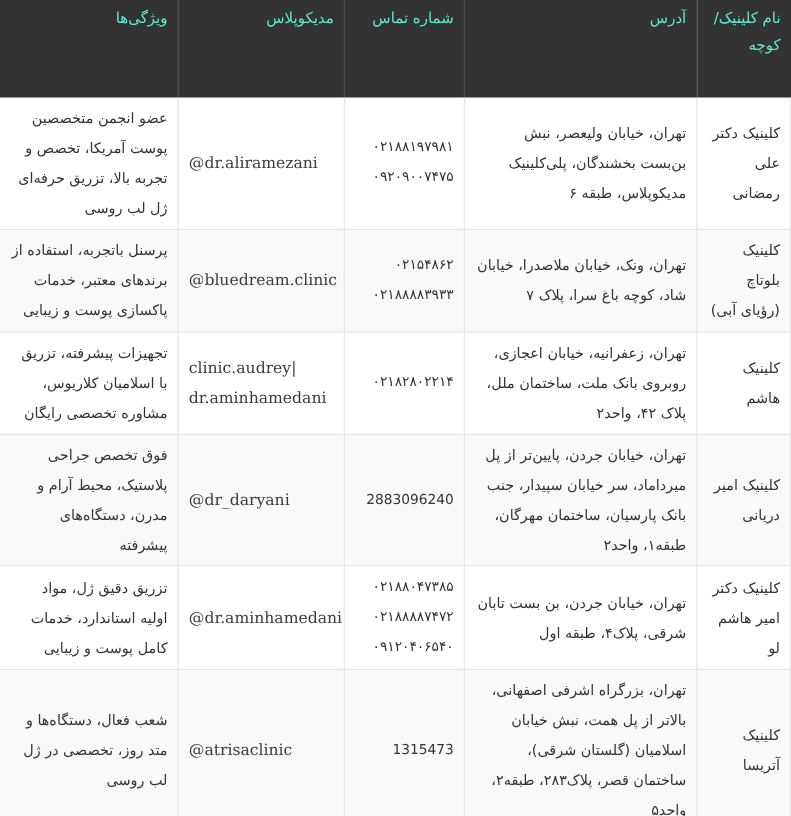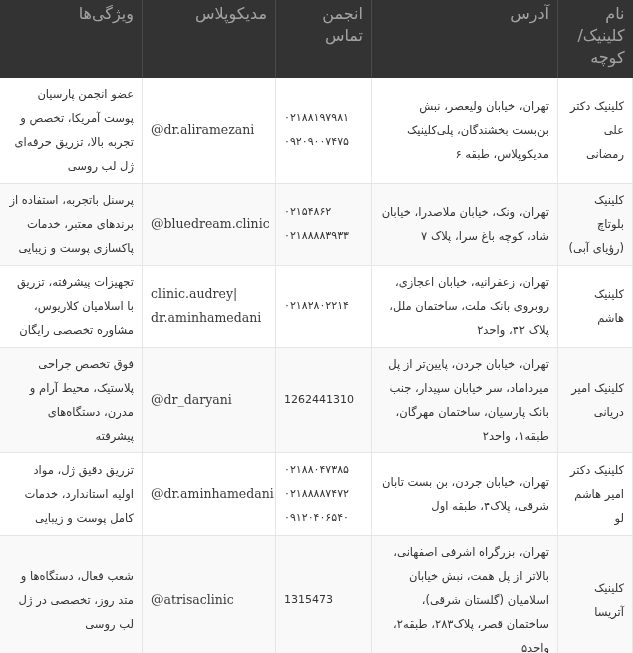--- a/index.html
+++ b/index.html
@@ -15,42 +15,42 @@
     width: 633px;
     position: absolute; top: 0; right: 0;
   }
   col.c-name { width: 75px; }
   col.c-addr { width: 186px; }
   col.c-phone { width: 96px; }
   col.c-insta { width: 133px; }
   col.c-feat { width: 143px; }
   thead tr { background: #333333; height: 78px; }
   th {
-    color: #a3a3a3;
+    color: #5eead4;
     font-weight: normal;
-    font-size: 16px;
+    font-size: 12px;
     line-height: 22px;
     text-align: right;
     vertical-align: top;
     padding: 3px 8px 0 8px;
     border-left: 1px solid #4a4a4a;
   }
   th:last-child { border-left: none; }
   td {
     color: #333333;
     font-size: 11.5px;
     line-height: 24px;
     vertical-align: middle;
     padding: 4px 8px;
     border: 1px solid #e6e6e6;
     border-top: none;
   }
   tbody tr:nth-child(even) { background: #f9f9f9; }
   td.name, td.addr, td.feat { text-align: right; }
-  td.phone { text-align: left; font-size: 11px; }
+  td.phone { text-align: right; font-size: 11px; }
   td.insta {
     text-align: left;
     direction: ltr;
     font-family: "DejaVu Serif", serif;
     font-size: 12.5px;
     color: #3a3a3a;
   }
   .line { display: block; }
   tr.r1 { height: 105px; }
   tr.r2 { height: 82px; }
@@ -68,35 +68,35 @@
     <col class="c-name">
         <col class="c-addr">
         <col class="c-phone">
         <col class="c-insta">
         <col class="c-feat">
   </colgroup>
   <thead>
     <tr>
       <th>نام کلینیک/ کوچه</th>
       <th>آدرس</th>
-      <th>انجمن تماس</th>
+      <th>شماره تماس</th>
       <th>مدیکوپلاس</th>
       <th>ویژگی‌ها</th>
     </tr>
   </thead>
   <tbody>
     <tr class="r1">
       <td class="name">کلینیک دکتر علی رمضانی</td>
       <td class="addr">تهران، خیابان ولیعصر، نبش بن‌بست بخشندگان، پلی‌کلینیک مدیکوپلاس، طبقه ۶</td>
       <td class="phone">
         <span class="line">۰۲۱۸۸۱۹۷۹۸۱</span>
         <span class="line">۰۹۲۰۹۰۰۷۴۷۵</span>
       </td>
       <td class="insta">@dr.aliramezani</td>
-      <td class="feat">عضو انجمن پارسیان پوست آمریکا، تخصص و تجربه بالا، تزریق حرفه‌ای ژل لب روسی</td>
+      <td class="feat">عضو انجمن متخصصین پوست آمریکا، تخصص و تجربه بالا، تزریق حرفه‌ای ژل لب روسی</td>
     </tr>
     <tr class="r2">
       <td class="name">کلینیک بلوتاچ (رؤیای آبی)</td>
       <td class="addr">تهران، ونک، خیابان ملاصدرا، خیابان شاد، کوچه باغ سرا، پلاک ۷</td>
       <td class="phone">
         <span class="line">۰۲۱۵۴۸۶۲</span>
         <span class="line">۰۲۱۸۸۸۸۳۹۳۳</span>
       </td>
       <td class="insta">@bluedream.clinic</td>
       <td class="feat">پرسنل باتجربه، استفاده از برندهای معتبر، خدمات پاکسازی پوست و زیبایی</td>
@@ -107,21 +107,21 @@
       <td class="phone">
         <span class="line">۰۲۱۸۲۸۰۲۲۱۴</span>
       </td>
       <td class="insta">clinic.audrey| dr.aminhamedani</td>
       <td class="feat">تجهیزات پیشرفته، تزریق با اسلامیان کلاریوس، مشاوره تخصصی رایگان</td>
     </tr>
     <tr class="r4">
       <td class="name">کلینیک امیر دریانی</td>
       <td class="addr">تهران، خیابان جردن، پایین‌تر از پل میرداماد، سر خیابان سپیدار، جنب بانک پارسیان، ساختمان مهرگان، طبقه۱، واحد۲</td>
       <td class="phone">
-        <span class="line">1262441310</span>
+        <span class="line">2883096240</span>
       </td>
       <td class="insta">@dr_daryani</td>
       <td class="feat">فوق تخصص جراحی پلاستیک، محیط آرام و مدرن، دستگاه‌های پیشرفته</td>
     </tr>
     <tr class="r5">
       <td class="name">کلینیک دکتر امیر هاشم لو</td>
       <td class="addr">تهران، خیابان جردن، بن بست تابان شرقی، پلاک۴، طبقه اول</td>
       <td class="phone">
         <span class="line">۰۲۱۸۸۰۴۷۳۸۵</span>
         <span class="line">۰۲۱۸۸۸۸۷۴۷۲</span>

